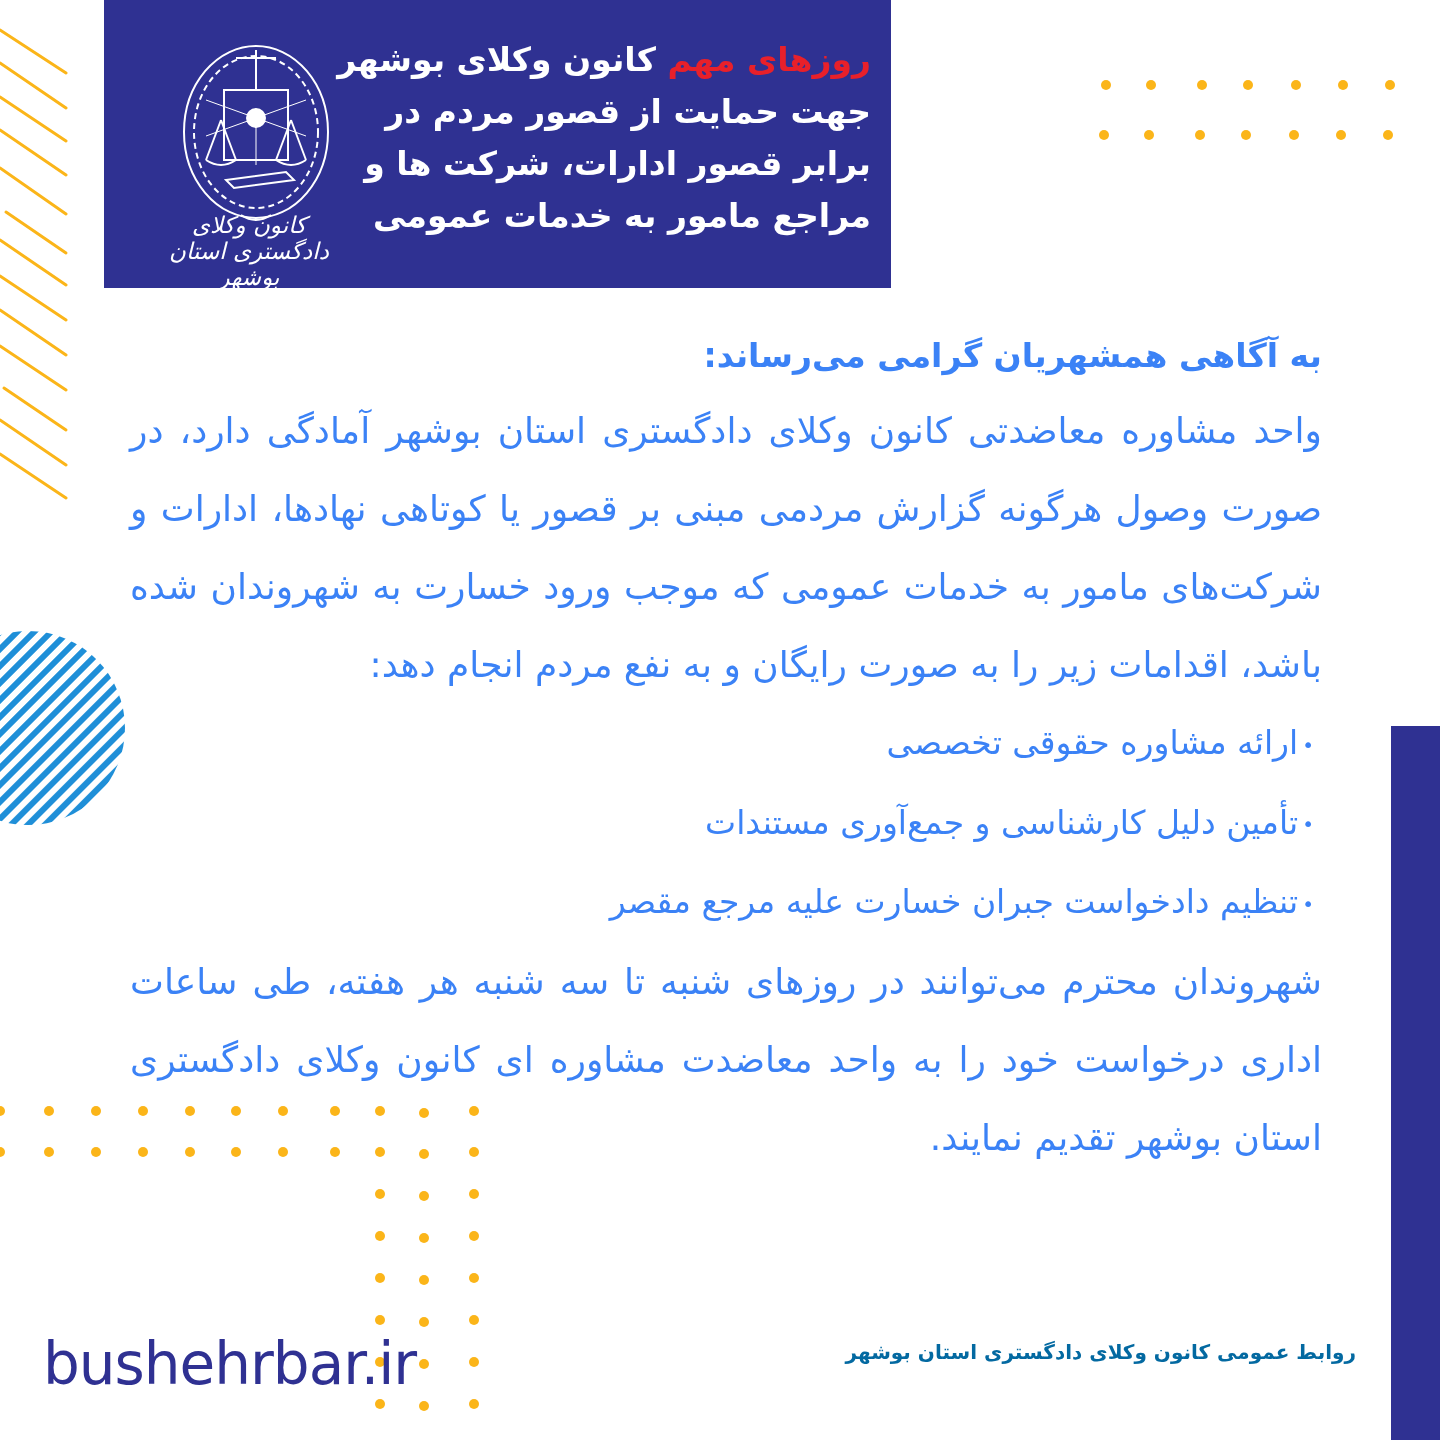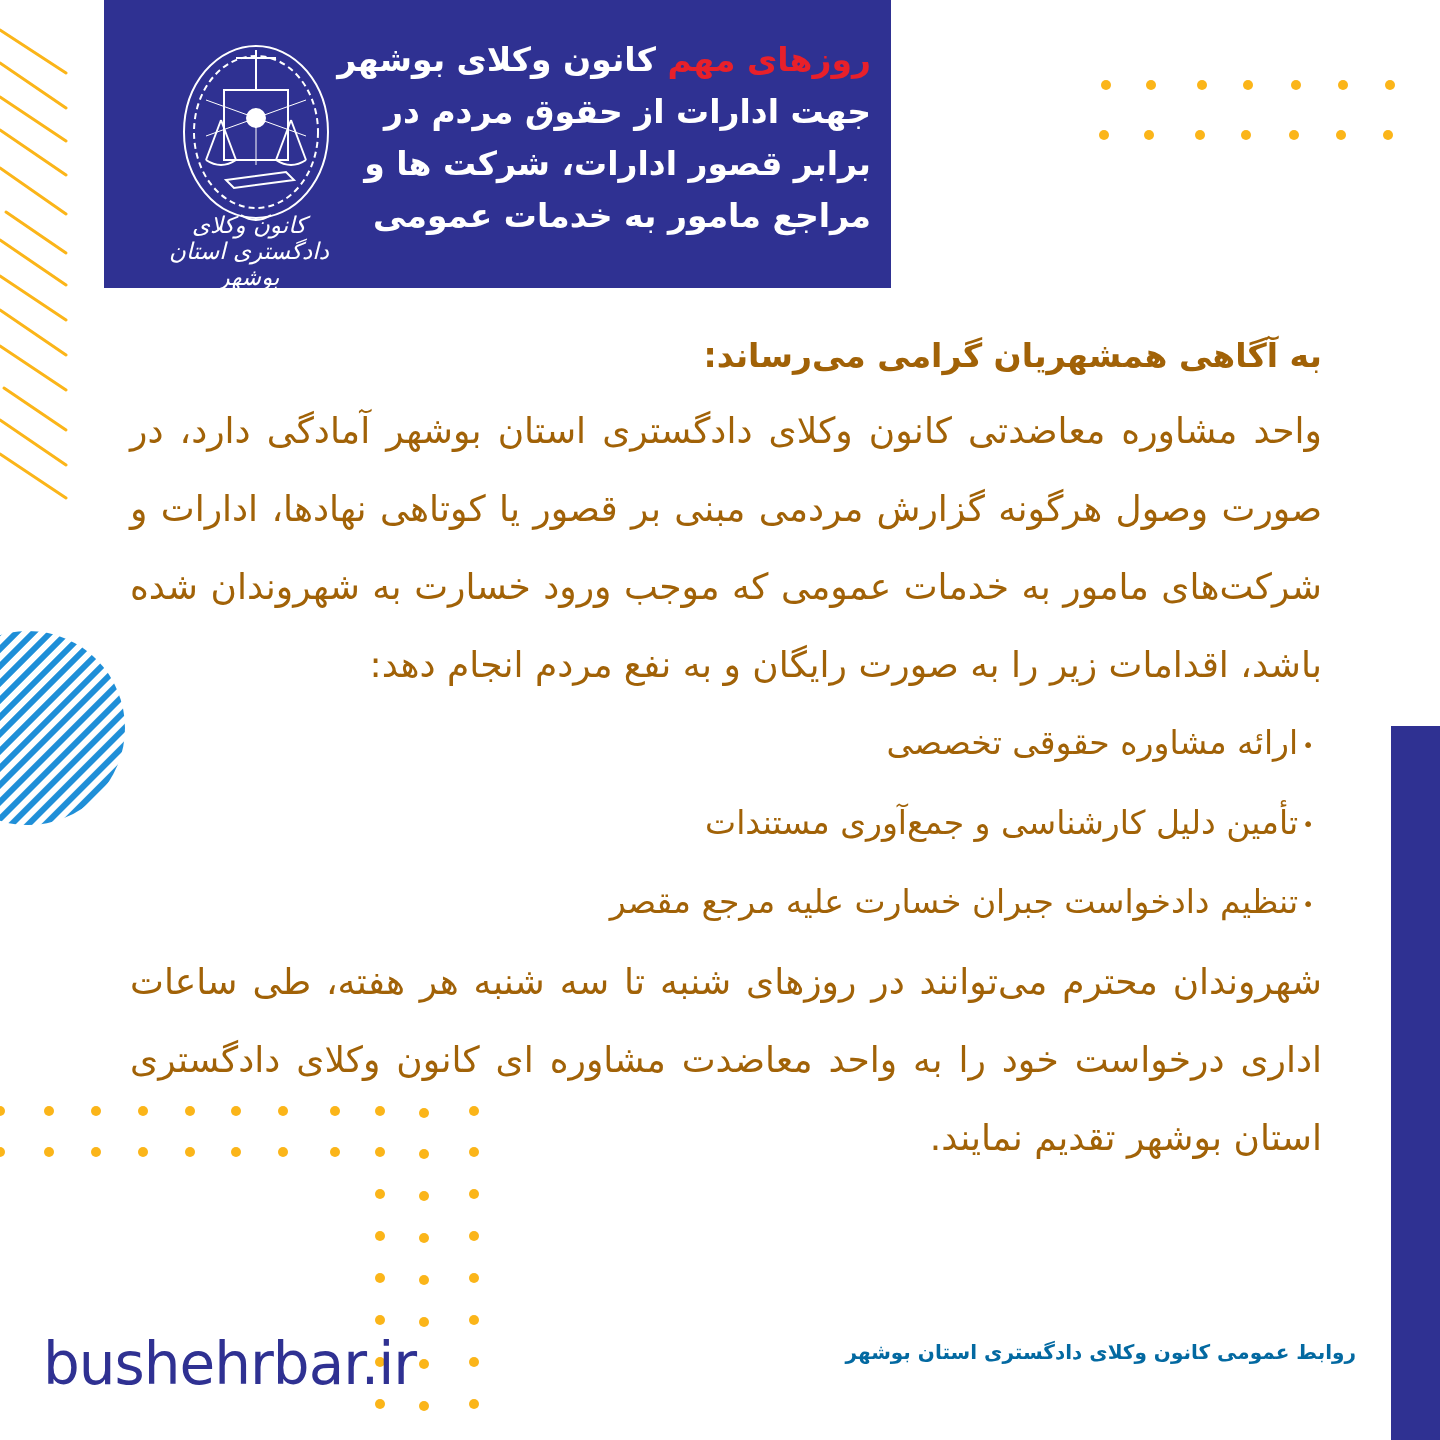--- a/index.html
+++ b/index.html
@@ -31,21 +31,21 @@
   }
   
   .stripes { left:0; top:20px; width:70px; height:590px; }
   
   .blue-circle { left:-70px; top:630px; width:196px; height:196px; }
   
   .right-bar { left:1391px; top:726px; width:49px; height:714px; background:#2f3192; }
   
   .content {
     position:absolute; left:130px; top:320px; width:1192px;
-    direction:rtl; text-align:right; color:#a16207;
+    direction:rtl; text-align:right; color:#3b82f6;
   }
   .content h2 {
     margin:0; font-size:33px; font-weight:bold; line-height:72px;
     font-family:"DejaVu Sans", sans-serif;
   }
   .para {
     font-size:36px; line-height:78px; text-align:justify;
     text-align-last:right; margin:0;
     font-family:"DejaVu Sans", sans-serif;
   }
@@ -117,21 +117,21 @@
         <line x1="55" y1="80" x2="70" y2="120"></line>
       <line x1="125" y1="80" x2="110" y2="120"></line>
         <line x1="125" y1="80" x2="140" y2="120"></line>
       <path d="M60 140 l60 -8 l8 8 l-60 8 z"></path>
       <path d="M75 175 q15 10 30 0"></path>
     </g>
   </svg>
   <div class="logo-caption">کانون وکلای دادگستری استان بوشهر</div>
   <div class="banner-title">
     <div><span class="hl">روزهای مهم</span> <span>کانون وکلای بوشهر</span></div>
-    <div>جهت ادارات از حقوق مردم در</div>
+    <div>جهت حمایت از قصور مردم در</div>
     <div>برابر قصور ادارات، شرکت ها و</div>
     <div>مراجع مامور به خدمات عمومی</div>
   </div>
 </div>
 
 <div>
   <span class="dot" style="left:1101px;top:80px"></span>
     <span class="dot" style="left:1146px;top:80px"></span>
     <span class="dot" style="left:1197px;top:80px"></span>
     <span class="dot" style="left:1243px;top:80px"></span>

